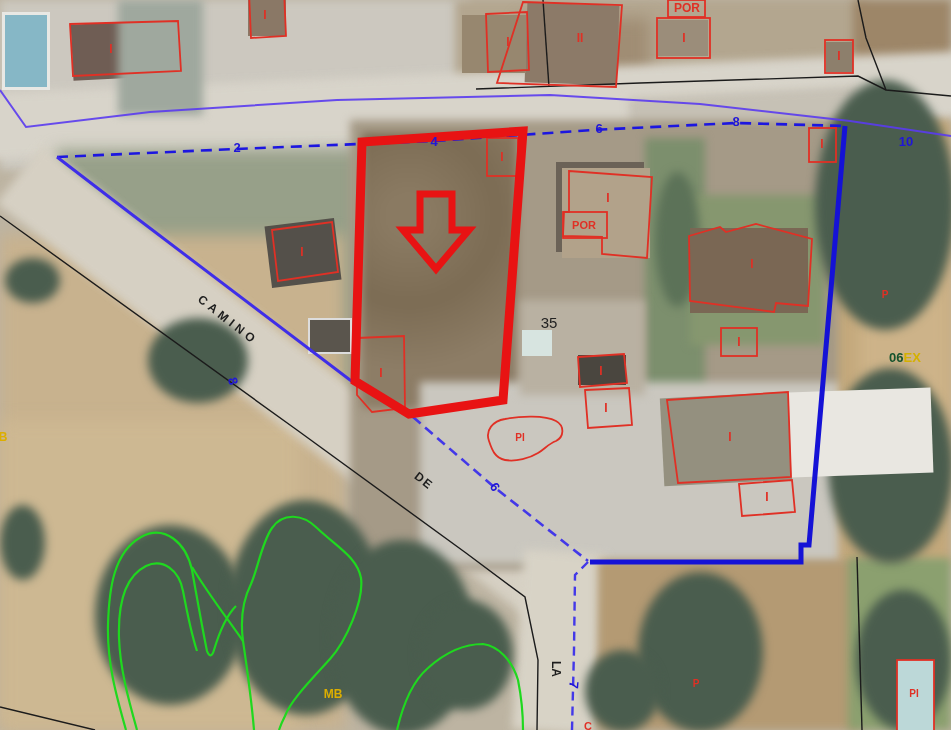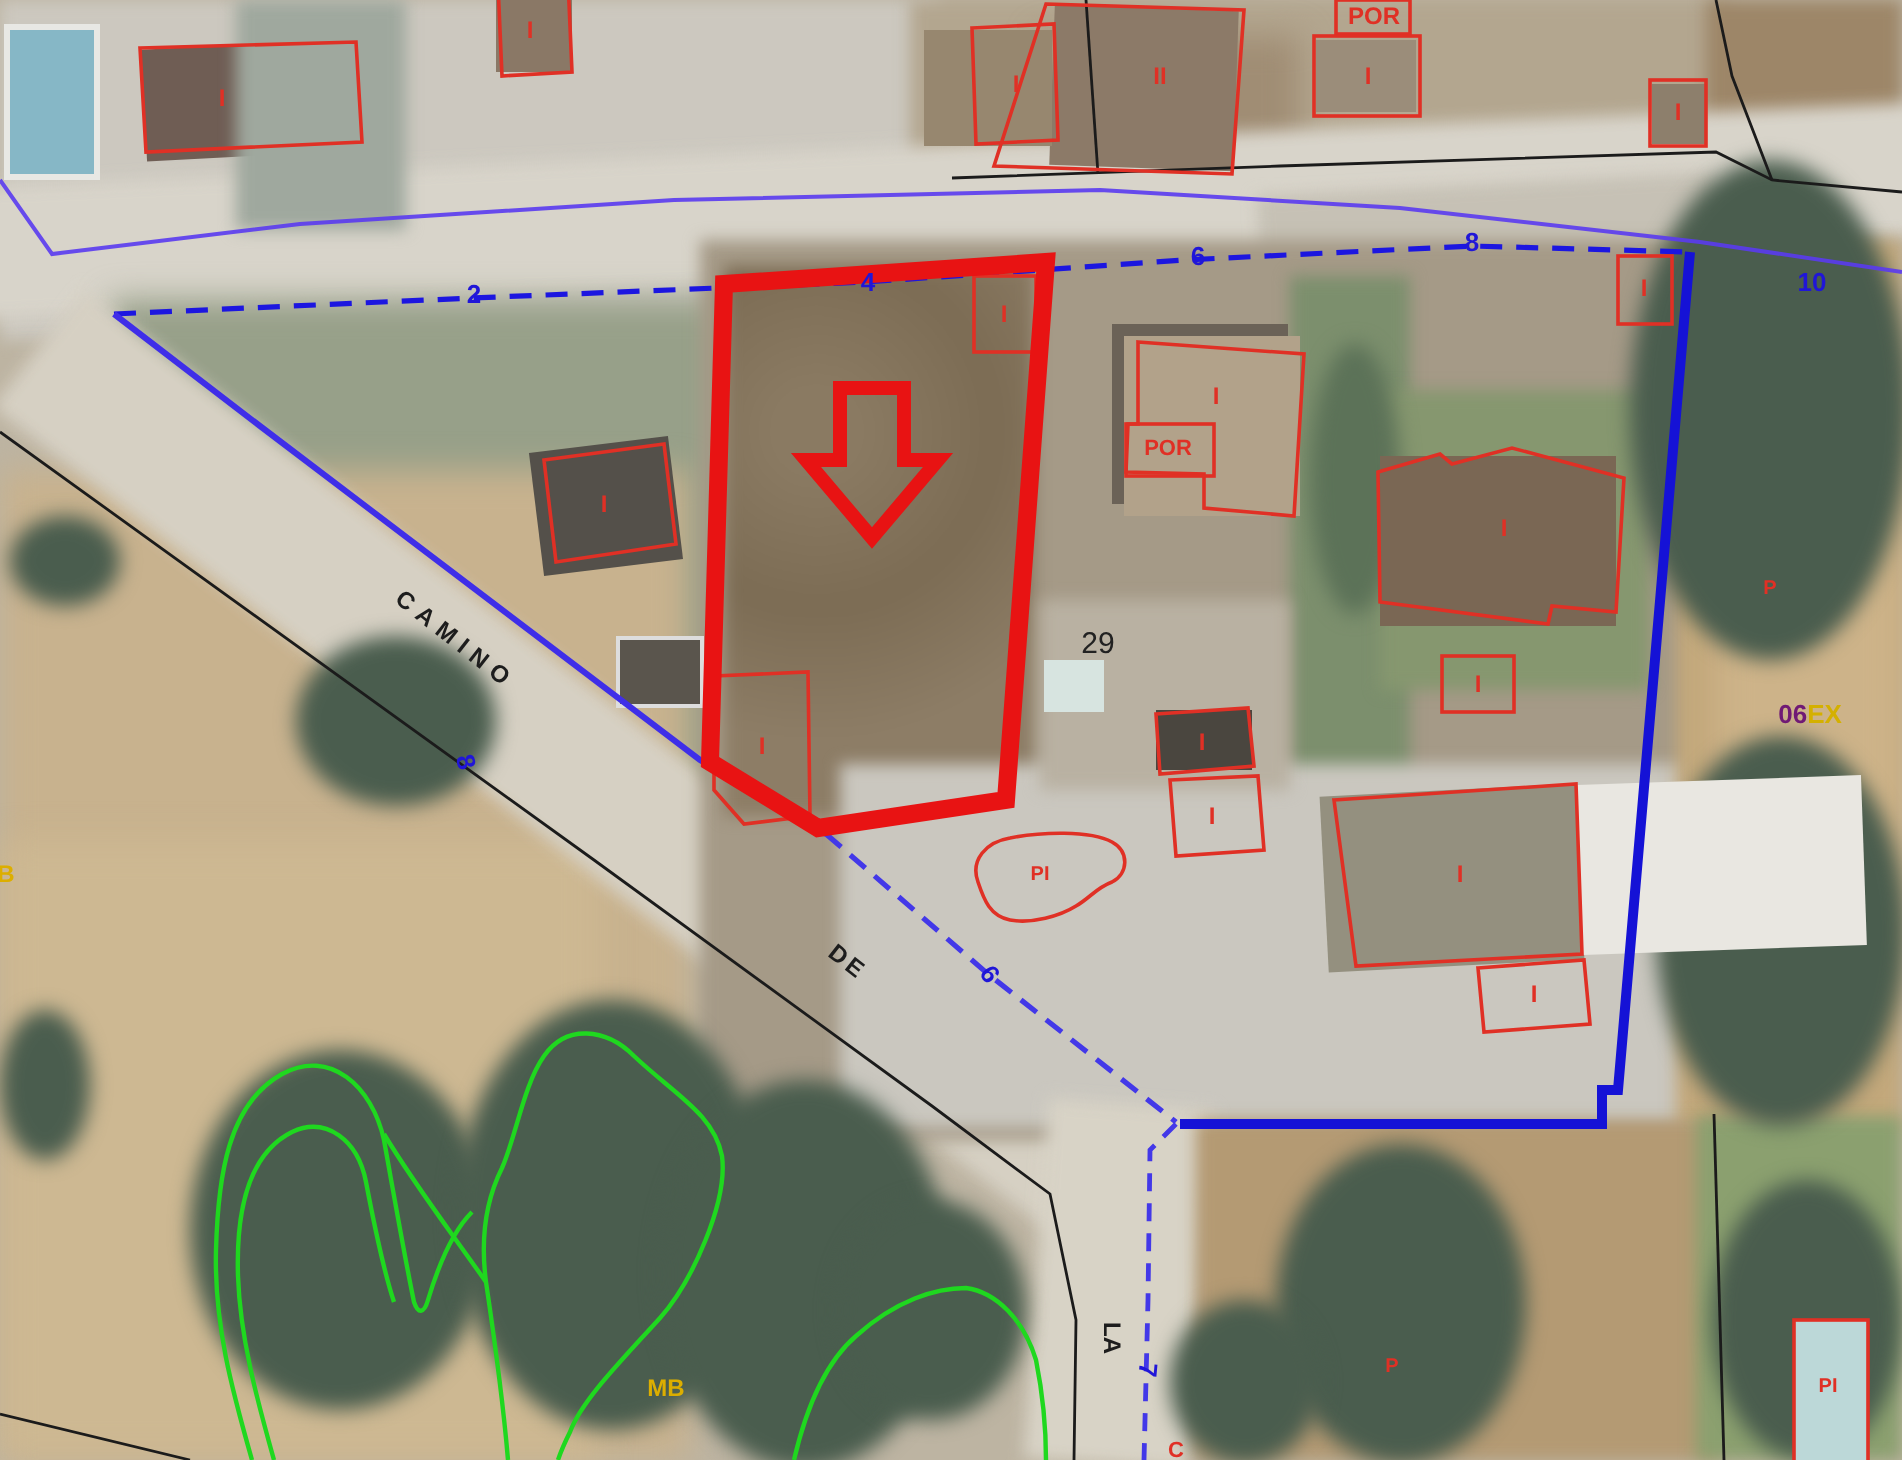--- a/index.html
+++ b/index.html
@@ -170,22 +170,22 @@
   <span class="lbl lbl-blue" style="left:599px;top:128px;transform:translate(-50%,-50%);">6</span>
   <span class="lbl lbl-blue" style="left:736px;top:121px;transform:translate(-50%,-50%);">8</span>
   <span class="lbl lbl-blue" style="left:906px;top:141px;transform:translate(-50%,-50%);">10</span>
   <span class="lbl lbl-blue" style="left:233px;top:381px;transform:translate(-50%,-50%) rotate(75deg);">8</span>
   <span class="lbl lbl-blue" style="left:495px;top:487px;transform:translate(-50%,-50%) rotate(55deg);">6</span>
   <span class="lbl lbl-blue" style="left:574px;top:685px;transform:translate(-50%,-50%) rotate(95deg);">7</span>
 
   <span class="lbl lbl-black" style="left:228px;top:320px;transform:translate(-50%,-50%) rotate(38deg);letter-spacing:4px;">CAMINO</span>
   <span class="lbl lbl-black" style="left:424px;top:481px;transform:translate(-50%,-50%) rotate(38deg);letter-spacing:2px;">DE</span>
   <span class="lbl lbl-black" style="left:556px;top:669px;transform:translate(-50%,-50%) rotate(90deg);">LA</span>
-  <span class="lbl lbl-num" style="left:549px;top:322px;transform:translate(-50%,-50%);">29</span>
+  <span class="lbl lbl-num" style="left:549px;top:322px;transform:translate(-50%,-50%);">35</span>
 
   <span class="lbl" style="left:905px;top:357px;transform:translate(-50%,-50%);font-size:13px;font-weight:bold;">
-    <span style="color:#701a75;">06</span><span style="color:#d4b000;">EX</span>
+    <span style="color:#14532d;">06</span><span style="color:#d4b000;">EX</span>
   </span>
 
   <span class="lbl lbl-yellow" style="left:-2px;top:437px;transform:translate(-50%,-50%);">MB</span>
   <span class="lbl lbl-yellow" style="left:333px;top:694px;transform:translate(-50%,-50%);">MB</span>
 
 </div>
 
 </body></html>

